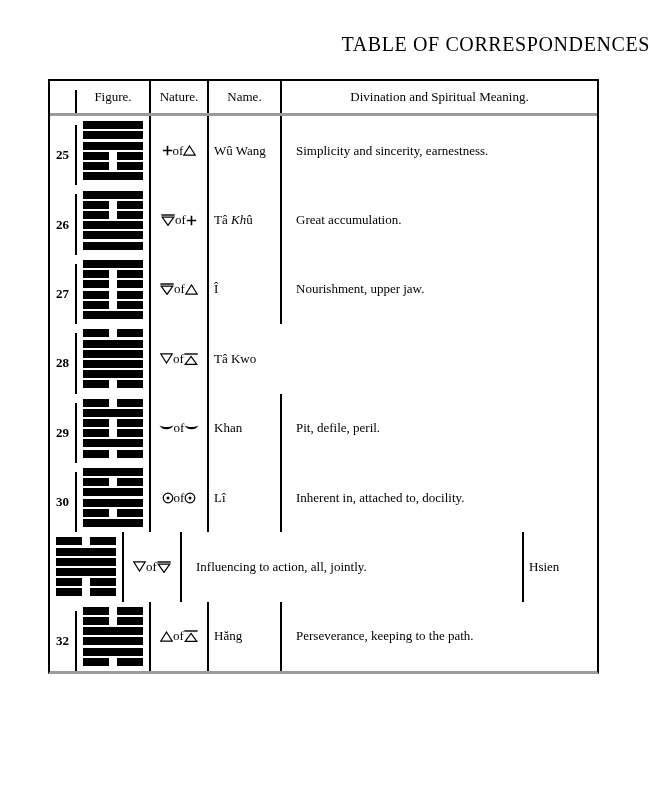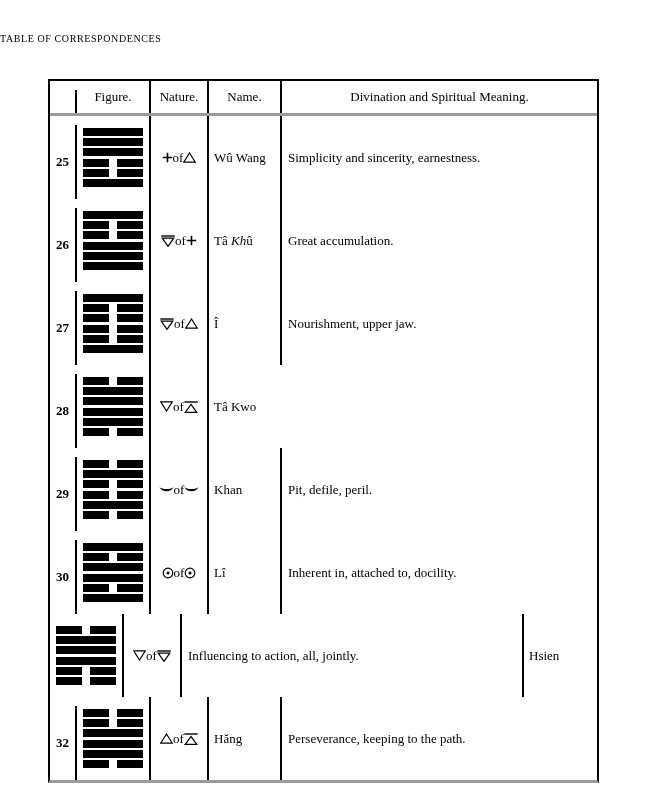--- a/index.html
+++ b/index.html
@@ -16,31 +16,31 @@
     width: 650px;
     height: 801px;
     background: #ffffff;
     overflow: hidden;
   }
   .doc-title {
     position: absolute;
     top: 33px;
     left: 0;
     width: 100%;
-    text-align: left;
-    font-size: 10px;
+    text-align: right;
+    font-size: 20px;
     letter-spacing: 0.6px;
     white-space: nowrap;
   }
   .corr-table {
     position: absolute;
     left: 48px;
     top: 79px;
     width: 551px;
-    height: 704px;
+    height: 595px;
     box-sizing: border-box;
     border-left: 2px solid #000;
     border-right: 2px solid #000;
     border-top: 2px solid #000;
     border-bottom: 3px solid #9b9b9b;
     display: flex;
     flex-direction: column;
   }
   .thead {
     flex: none;
@@ -65,21 +65,21 @@
     display: flex;
     align-items: center;
     font-size: 13px;
     overflow: hidden;
   }
   .cell:last-child { border-right: none; }
   .c-num  { width: 27px;  justify-content: center; margin-top: 9px; }
   .c-fig  { width: 74px;  justify-content: center; }
   .c-nat  { width: 58px;  justify-content: center; }
   .c-name { width: 73px;  padding-left: 5px; }
-  .c-mean { flex: 1;      padding-left: 6px; }
+  .c-mean { flex: 1;      padding-left: 14px; }
   .thead .cell { justify-content: center; padding-left: 0; }
   .trow .c-num { font-weight: bold; }
   .hexagram {
     width: 60px;
     height: 59px;
     display: flex;
     flex-direction: column;
     justify-content: space-between;
   }
   .hline { height: 8px; display: flex; justify-content: space-between; }

